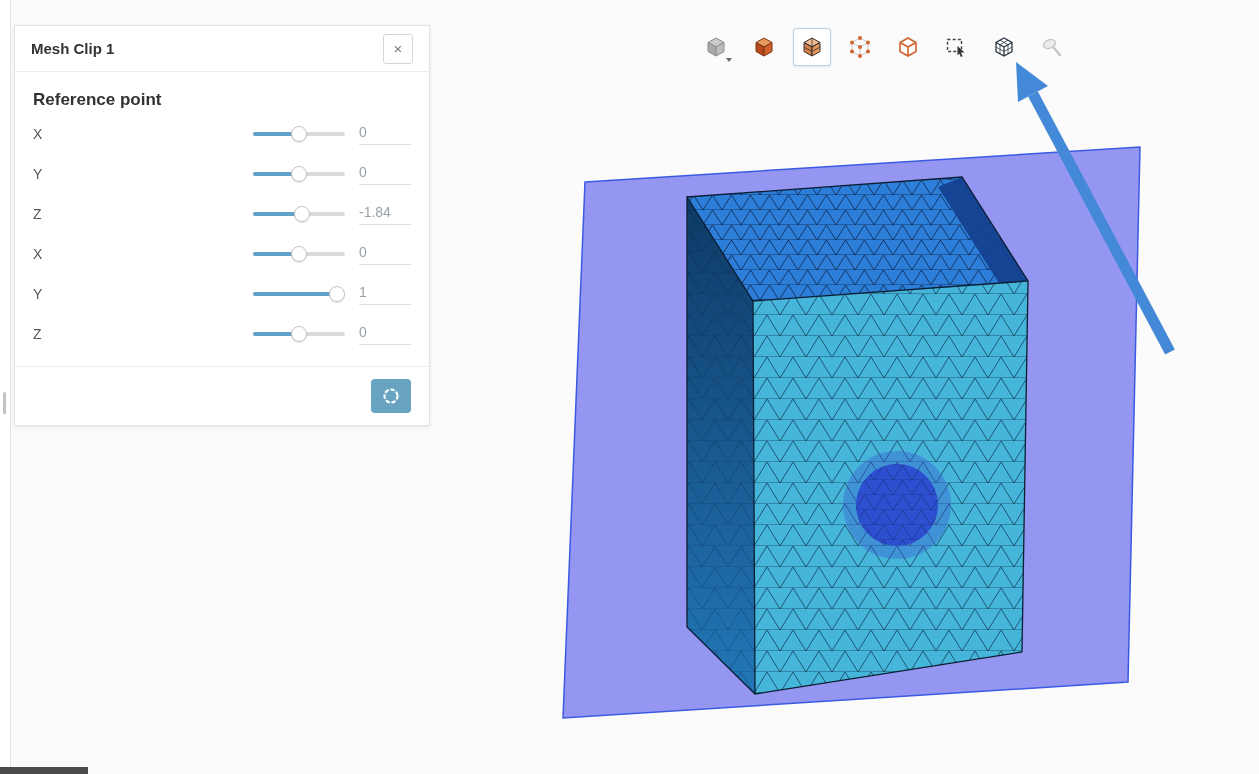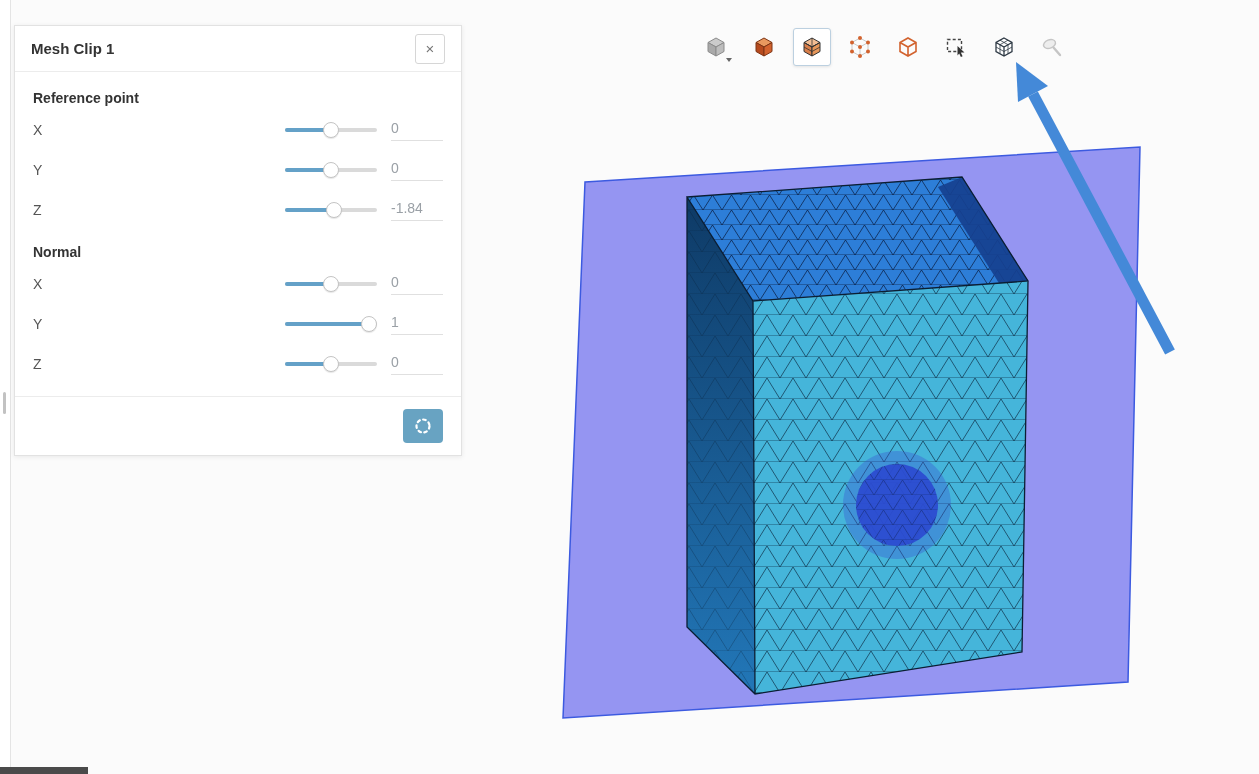--- a/index.html
+++ b/index.html
@@ -23,32 +23,32 @@
   .tool-btn{
     width:38px;height:38px;display:flex;align-items:center;justify-content:center;
     background:transparent;border:1px solid transparent;border-radius:3px;cursor:pointer;position:relative;
   }
   .tool-btn.selected{background:#fff;border:1px solid #bcd0e0;box-shadow:0 1px 3px rgba(0,0,0,.10);}
   .tool-btn.disabled{opacity:.55;}
   .tool-caret{position:absolute;right:2px;bottom:3px;width:0;height:0;border-left:3px solid transparent;border-right:3px solid transparent;border-top:4px solid #666;}
 
   
   .panel{
-    position:absolute;left:14px;top:25px;width:448px;z-index:10;
+    position:absolute;left:14px;top:25px;width:416px;z-index:10;
     background:#ffffff;border:1px solid #e2e2e2;box-shadow:0 1px 5px rgba(0,0,0,.08);
     box-sizing:border-box;
   }
   .panel-header{display:flex;justify-content:space-between;align-items:center;padding:8px 16px;border-bottom:1px solid #ececec;height:46px;box-sizing:border-box;}
   .panel-title{font-size:15px;font-weight:700;color:#333;}
   .close-btn{
     width:30px;height:30px;border:1px solid #d6d6d6;border-radius:3px;background:#fff;color:#777;
     font-size:15px;line-height:28px;text-align:center;cursor:pointer;padding:0;
   }
   .panel-body{padding:4px 18px 0 18px;}
-  .section-label{font-size:14px;font-weight:700;color:#333;margin:14px 0 4px 0;}
+  .section-label{font-size:17px;font-weight:700;color:#333;margin:14px 0 4px 0;}
   .row{display:flex;align-items:center;height:40px;}
   .axis{font-size:14px;color:#555;width:40px;}
   .slider{position:relative;width:92px;height:18px;margin-left:auto;cursor:pointer;}
   .sl-track{position:absolute;left:0;right:0;top:7px;height:4px;background:#dadada;border-radius:2px;}
   .sl-fill{position:absolute;left:0;top:7px;height:4px;background:#64a1c8;border-radius:2px;width:50%;}
   .sl-thumb{
     position:absolute;top:1px;width:16px;height:16px;border-radius:50%;
     background:#fff;border:1.5px solid #c4c4c4;box-sizing:border-box;margin-left:-8px;left:50%;
     box-shadow:0 1px 1px rgba(0,0,0,.1);
   }
@@ -210,21 +210,20 @@
     <div class="row">
       <span class="axis">Z</span>
       <div class="slider">
         <div class="sl-track"></div>
         <div class="sl-fill" style="width: 53%;"></div>
         <div class="sl-thumb" style="left: 53%;"></div>
       </div>
       <div class="val">-1.84</div>
     </div>
 
-    <div class="section-label">Normal</div>
 
     <div class="row">
       <span class="axis">X</span>
       <div class="slider">
         <div class="sl-track"></div>
         <div class="sl-fill" style="width: 50%;"></div>
         <div class="sl-thumb" style="left: 50%;"></div>
       </div>
       <div class="val">0</div>
     </div>

